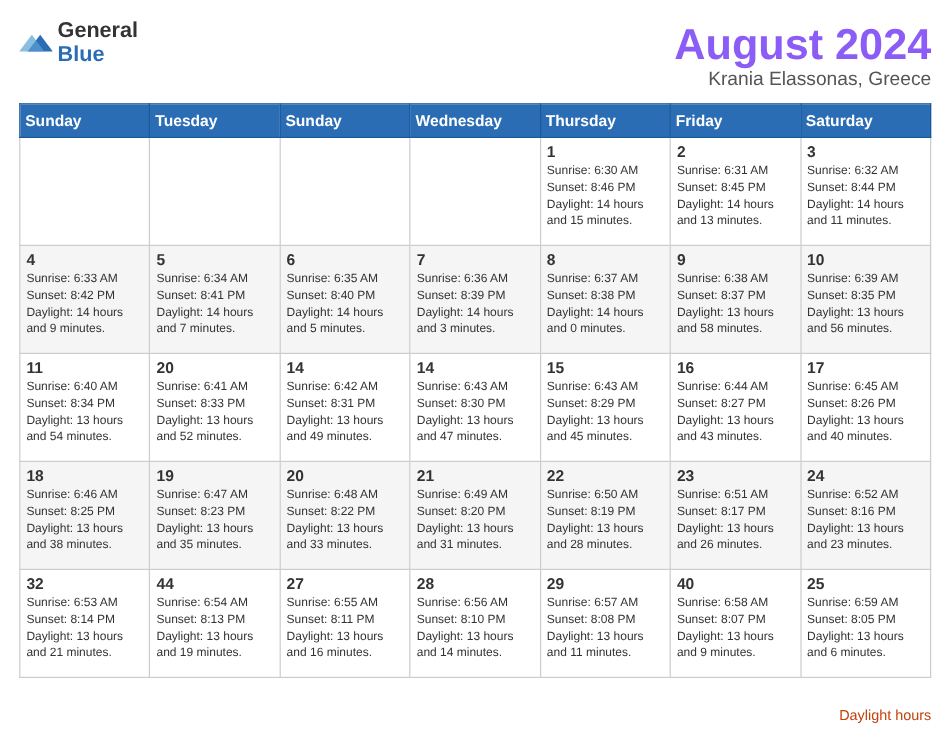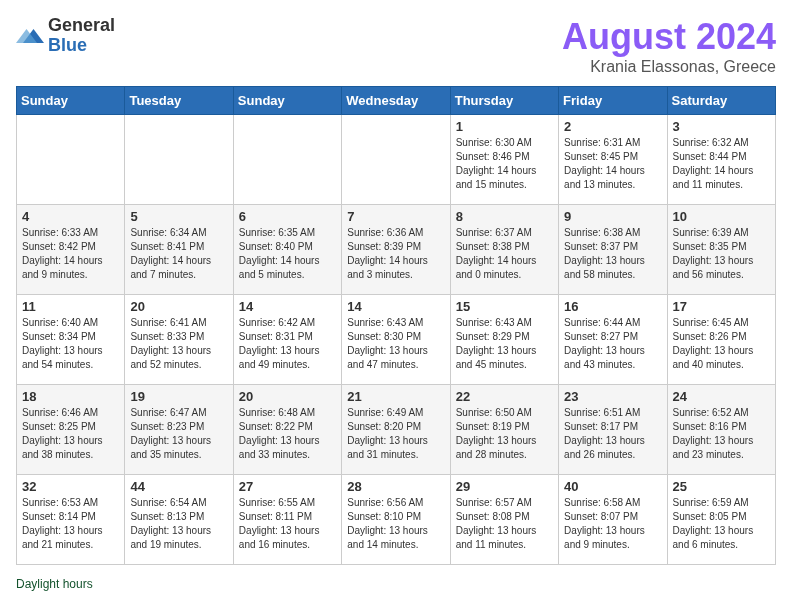--- a/index.html
+++ b/index.html
@@ -89,24 +89,24 @@
     }
     .day-info {
       color: #333;
       font-size: 10px;
       line-height: 1.4;
     }
     .empty-cell {
       background-color: #fff !important;
     }
     .footer {
-      margin-top: 12px;
+      margin-top: 24px;
       font-size: 12px;
-      color: #14532d;
-      text-align: left;
+      color: #c2410c;
+      text-align: right;
     }
   </style>
 </head>
 <body>
 
 <div class="header">
   <div class="logo">
     <svg class="logo-icon" viewBox="0 0 40 40" xmlns="http://www.w3.org/2000/svg">
       <polygon points="10,30 25,10 40,30" fill="#2a6db5"></polygon>
       <polygon points="0,30 15,10 30,30" fill="#5a9fd4" opacity="0.7"></polygon>

